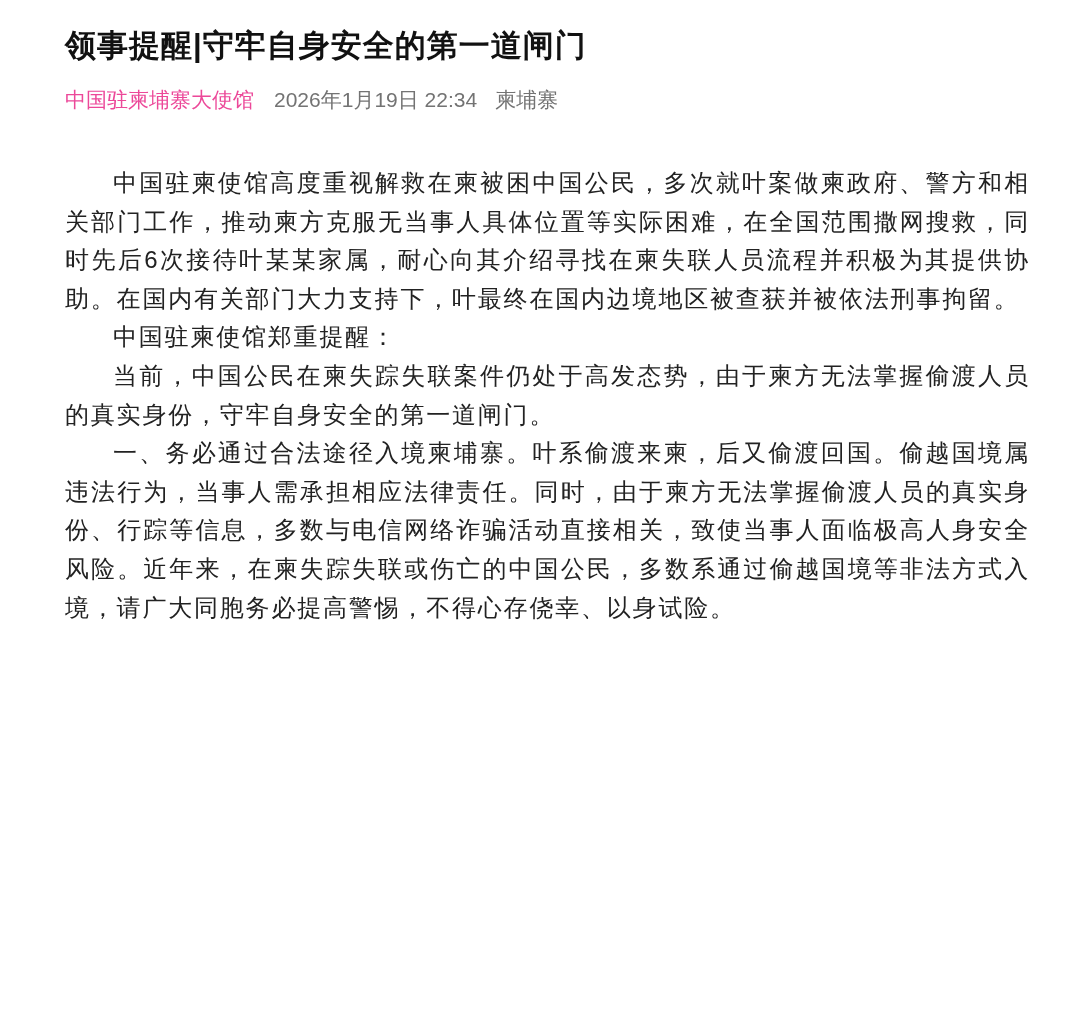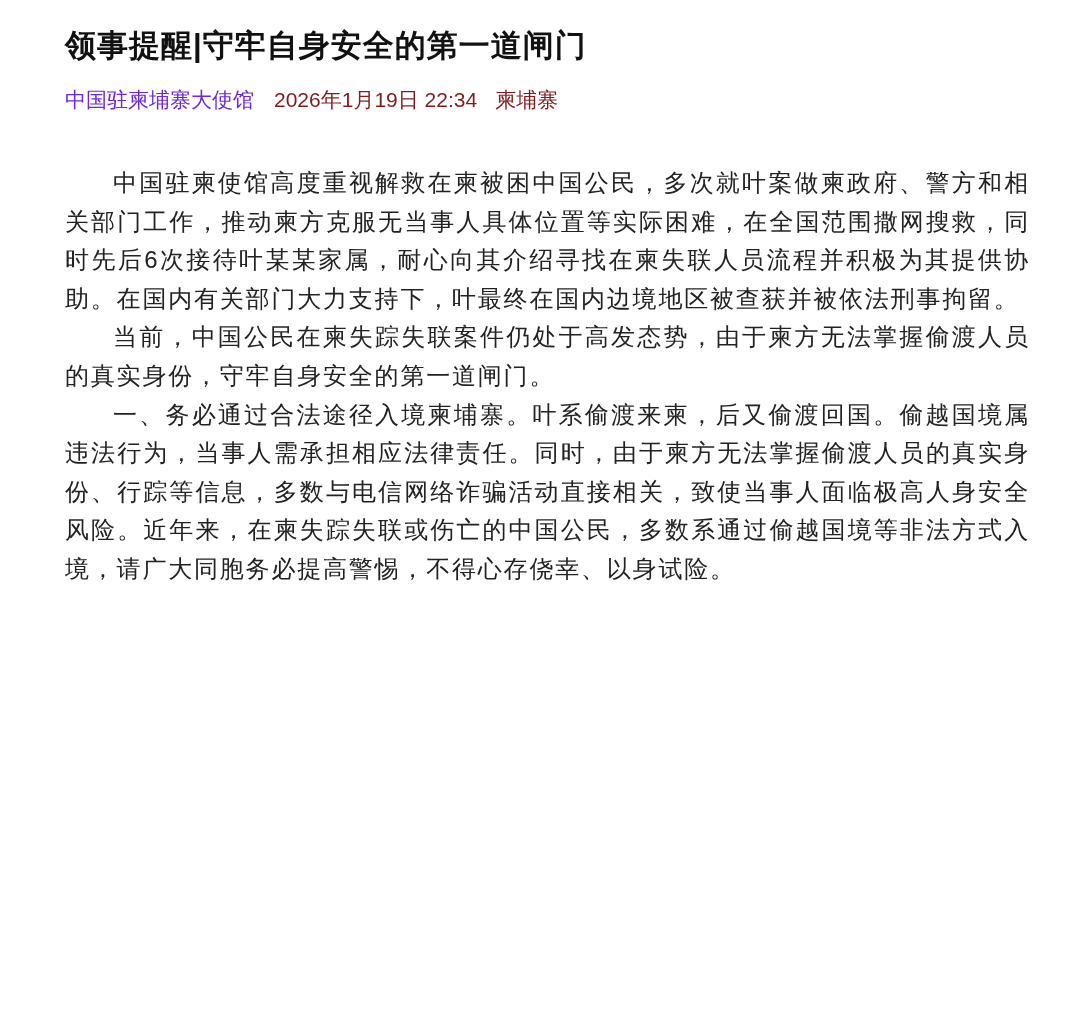--- a/index.html
+++ b/index.html
@@ -29,26 +29,26 @@
   }
   .byline {
     margin-top: 23px;
     font-size: 21px;
     line-height: 26px;
     display: flex;
     align-items: baseline;
     white-space: nowrap;
   }
   .account {
-    color: #6d28d9;
+    color: #ec4899;
     margin-right: 20px;
     cursor: pointer;
   }
   .meta {
-    color: #7f1d1d;
+    color: #737373;
   }
   .meta + .meta {
     margin-left: 18px;
   }
   .content {
     margin-top: 51px;
     font-size: 24px;
     line-height: 38.6px;
     color: #222222;
     letter-spacing: 1.8px;
@@ -69,18 +69,19 @@
     <h1 class="title">领事提醒|守牢自身安全的第一道闸门</h1>
 
     <div class="byline">
       <span class="account">中国驻柬埔寨大使馆</span>
       <span class="meta">2026年1月19日 22:34</span>
       <span class="meta">柬埔寨</span>
     </div>
 
     <div class="content">
       <p>中国驻柬使馆高度重视解救在柬被困中国公民，多次就叶案做柬政府、警方和相关部门工作，推动柬方克服无当事人具体位置等实际困难，在全国范围撒网搜救，同时先后6次接待叶某某家属，耐心向其介绍寻找在柬失联人员流程并积极为其提供协助。在国内有关部门大力支持下，叶最终在国内边境地区被查获并被依法刑事拘留。</p>
+      <p>中国驻柬使馆郑重提醒：</p>
       <p>当前，中国公民在柬失踪失联案件仍处于高发态势，由于柬方无法掌握偷渡人员的真实身份，守牢自身安全的第一道闸门。</p>
       <p>一、务必通过合法途径入境柬埔寨。叶系偷渡来柬，后又偷渡回国。偷越国境属违法行为，当事人需承担相应法律责任。同时，由于柬方无法掌握偷渡人员的真实身份、行踪等信息，多数与电信网络诈骗活动直接相关，致使当事人面临极高人身安全风险。近年来，在柬失踪失联或伤亡的中国公民，多数系通过偷越国境等非法方式入境，请广大同胞务必提高警惕，不得心存侥幸、以身试险。</p>
     </div>
 
   </div>
 </div>
 
 </body></html>

